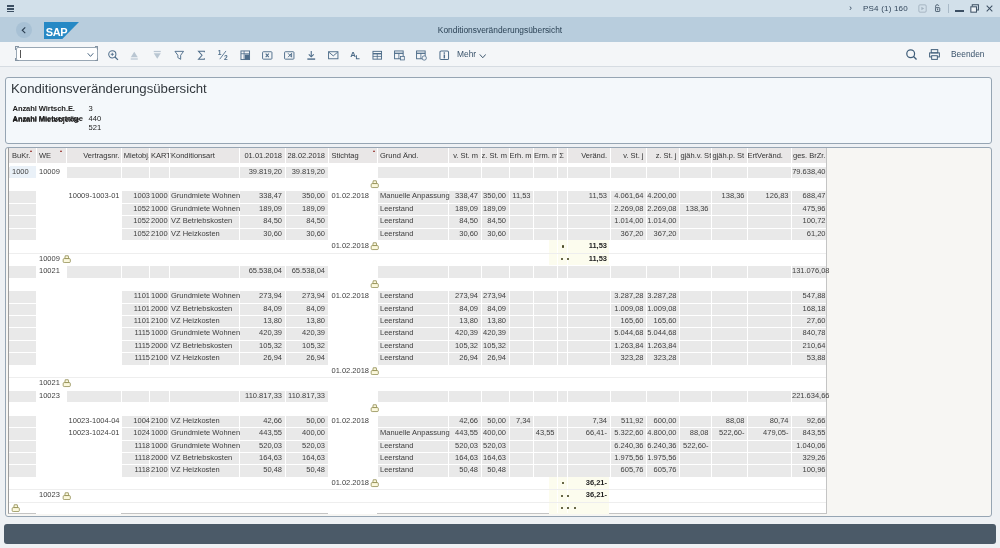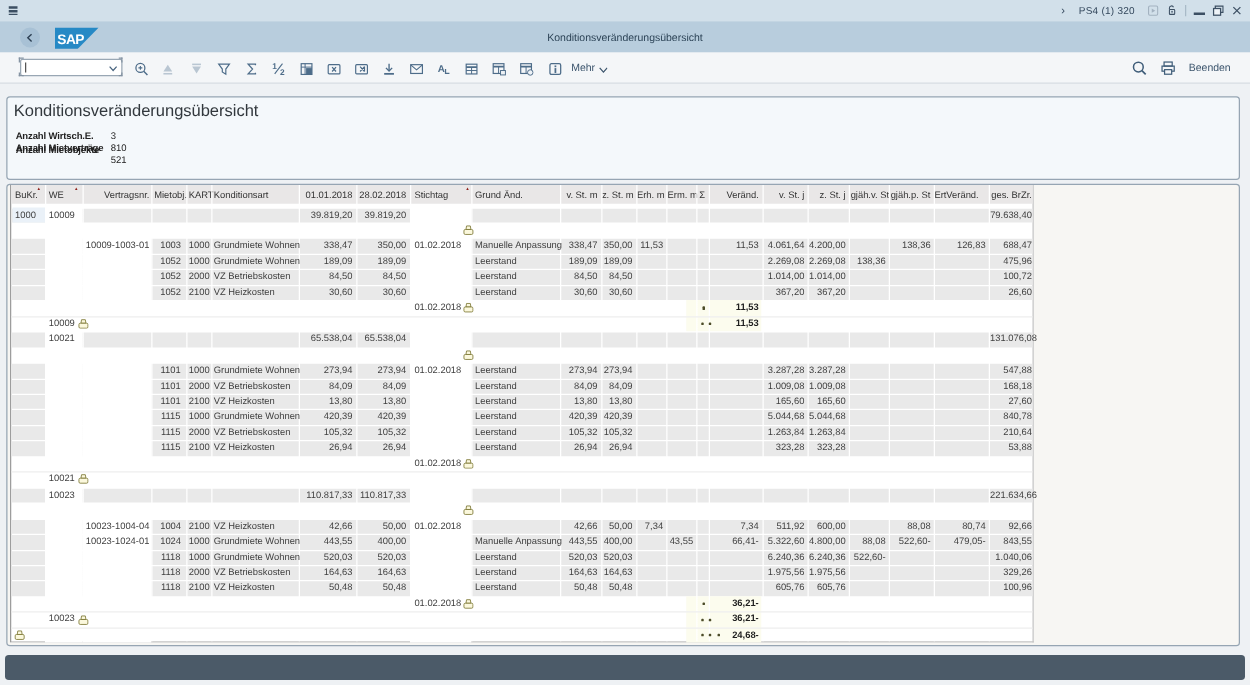--- a/index.html
+++ b/index.html
@@ -29,21 +29,21 @@
 .stripe{position:absolute;left:0;width:100%;height:11.46px;background:#e9e9e9}
 .wcell{position:absolute;background:#fff}
 .vsep{position:absolute;left:0;top:0;width:100%;height:100%;background-image:linear-gradient(#fff,#fff),linear-gradient(#fff,#fff),linear-gradient(#fff,#fff),linear-gradient(#fff,#fff),linear-gradient(#fff,#fff),linear-gradient(#fff,#fff),linear-gradient(#fff,#fff),linear-gradient(#fff,#fff),linear-gradient(#fff,#fff),linear-gradient(#fff,#fff),linear-gradient(#fff,#fff),linear-gradient(#fff,#fff),linear-gradient(#fff,#fff),linear-gradient(#fff,#fff),linear-gradient(#fff,#fff),linear-gradient(#fff,#fff),linear-gradient(#fff,#fff),linear-gradient(#fff,#fff),linear-gradient(#fff,#fff),linear-gradient(#fff,#fff),linear-gradient(#fff,#fff);background-position:26.5px 0,57px 0,111.5px 0,139.5px 0,159.5px 0,230px 0,275.5px 0,318.5px 0,367.5px 0,439px 0,471.5px 0,499.5px 0,524px 0,548px 0,557.5px 0,600.5px 0,637px 0,670px 0,702px 0,738px 0,782px 0;background-size:1px 100%;background-repeat:no-repeat;pointer-events:none}
 .fline{position:absolute;left:0;width:100%;height:1px;background:#eeeeee}
 .trow{position:absolute;left:0;width:100%;height:12.46px;line-height:12.46px}
 .trow.th{height:15px;line-height:15.4px;color:#333}
 .trow span{position:absolute;top:0;height:100%;white-space:nowrap}
 .c1{left:3px;width:22.5px;text-align:left}
 .c2{left:30.0px;width:26.0px;text-align:left}
 .c3{left:59.5px;width:51.0px;text-align:right}
-.c4{left:114.0px;width:27px;text-align:center}
+.c4{left:114.0px;width:27px;text-align:right}
 .c5{left:142.0px;width:16.5px;text-align:left}
 .c6{left:162.0px;width:67.0px;text-align:left}
 .c7{left:231px;width:42.0px;text-align:right}
 .c8{left:276.5px;width:39.5px;text-align:right}
 .c9{left:322.5px;width:44.0px;text-align:left}
 .c10{left:371.0px;width:67.0px;text-align:left}
 .c11{left:440px;width:29.0px;text-align:right}
 .c12{left:472.5px;width:24.5px;text-align:right}
 .c13{left:500.5px;width:21.0px;text-align:right}
 .c14{left:525px;width:20.5px;text-align:right}
@@ -61,21 +61,21 @@
 .dt{position:absolute;width:2.2px;height:2.2px;background:#4c4c28;border-radius:0.7px}
 #foot{position:absolute;left:4px;top:523.5px;width:992px;height:20px;background:#4b5a68;border-radius:3px}
 </style></head><body>
 <div id="bar1"></div>
 <div id="burger">
     <b style="top:5.2px"></b>
     <b style="top:8px"></b>
     <b style="top:10.8px"></b>
   </div>
 <span class="sys" style="left:849px;top:3px;font-size:9px">›</span>
-<span class="sys" style="left:863px">PS4 (1) 320</span>
+<span class="sys" style="left:863px">PS4 (1) 160</span>
 <svg class="wi" style="left:918px;top:4px" viewBox="0 0 16 16">
     <rect x="1.5" y="1.5" width="13" height="13" rx="2" stroke="#a3b2c0" fill="none" stroke-width="1.6"></rect>
     <path d="M6 5 l5 3 -5 3 Z" fill="#a3b2c0"></path>
   </svg>
 <svg class="wi" style="left:933px;top:3.5px" viewBox="0 0 16 16">
     <path d="M4.5 6.5 V4.2 a3 3 0 0 1 5.8-1" stroke="#3c4f63" fill="none" stroke-width="1.5"></path>
     <rect x="4.5" y="6.5" width="7.5" height="6.8" rx="1" stroke="#3c4f63" fill="none" stroke-width="1.5"></rect>
     <circle cx="8.2" cy="9.2" r="1" fill="#3c4f63"></circle>
     <path d="M8.2 9.5 v2" stroke="#3c4f63" stroke-width="1"></path>
   </svg>
@@ -197,21 +197,21 @@
     <rect x="4" y="2" width="8" height="4" stroke="#3f5d79" fill="none" stroke-width="1.2"></rect>
     <rect x="2" y="6" width="12" height="5" stroke="#3f5d79" fill="none" stroke-width="1.2"></rect>
     <rect x="4.5" y="9.5" width="7" height="4.5" fill="#f4f6f8" stroke="#3f5d79" stroke-width="1.2"></rect>
   </svg>
 <span id="beenden">Beenden</span>
 <div id="cont1">
 <div id="h1">Konditionsveränderungsübersicht</div>
 <div class="lbl" style="top:26.3px">Anzahl Wirtsch.E.</div>
     <div class="val" style="top:26.3px">3</div>
 <div class="lbl" style="top:35.7px">Anzahl Mietverträge</div>
-    <div class="val" style="top:35.7px">810</div>
+    <div class="val" style="top:35.7px">440</div>
 <div class="lbl" style="top:37px">Anzahl Mietobjekte</div>
     <div class="val" style="top:45.1px">521</div>
 </div>
 <div id="cont2"></div>
 <div id="tbl">
     <div class="thead sepl"></div>
     <div class="trow th" style="top:0px">
       <span class="c1">BuKr.</span>
       <span class="c2">WE</span>
       <span class="c3">Vertragsnr.</span>
@@ -330,21 +330,21 @@
       <span class="c4">1052</span>
       <span class="c5">2100</span>
       <span class="c6">VZ Heizkosten</span>
       <span class="c7">30,60</span>
       <span class="c8">30,60</span>
       <span class="c10">Leerstand</span>
       <span class="c11">30,60</span>
       <span class="c12">30,60</span>
       <span class="c17">367,20</span>
       <span class="c18">367,20</span>
-      <span class="c22">26,60</span>
+      <span class="c22">61,20</span>
     </div>
     <div class="trow" style="top:92.73px">
       <span class="c9">01.02.2018</span>
       <span class="c16 bd">11,53</span>
     </div>
     <div class="trow" style="top:105.19px">
       <span class="c2">10009</span>
       <span class="c16 bd">11,53</span>
     </div>
     <div class="trow" style="top:117.64px">
@@ -524,23 +524,20 @@
       <span class="c22">100,96</span>
     </div>
     <div class="trow" style="top:329.38px">
       <span class="c9">01.02.2018</span>
       <span class="c16 bd">36,21-</span>
     </div>
     <div class="trow" style="top:341.84px">
       <span class="c2">10023</span>
       <span class="c16 bd">36,21-</span>
     </div>
-    <div class="trow" style="top:354.29px">
-      <span class="c16 bd">24,68-</span>
-    </div>
     <svg class="lk" style="left:361px;top:32.65535714285714px" viewBox="0 0 10 9">
       <path d="M3.4 0.8 h3.2 l0.5 3 h-4.2 Z" fill="#fbf8dd" stroke="#7a7531" stroke-width="0.7"></path>
       <rect x="1.2" y="3.8" width="7.6" height="4.2" rx="1.1" fill="#fbf8dd" stroke="#7a7531" stroke-width="0.7"></rect>
     </svg>
     <svg class="lk" style="left:361px;top:132.29821428571427px" viewBox="0 0 10 9">
       <path d="M3.4 0.8 h3.2 l0.5 3 h-4.2 Z" fill="#fbf8dd" stroke="#7a7531" stroke-width="0.7"></path>
       <rect x="1.2" y="3.8" width="7.6" height="4.2" rx="1.1" fill="#fbf8dd" stroke="#7a7531" stroke-width="0.7"></rect>
     </svg>
     <svg class="lk" style="left:361px;top:256.85178571428565px" viewBox="0 0 10 9">
       <path d="M3.4 0.8 h3.2 l0.5 3 h-4.2 Z" fill="#fbf8dd" stroke="#7a7531" stroke-width="0.7"></path>

